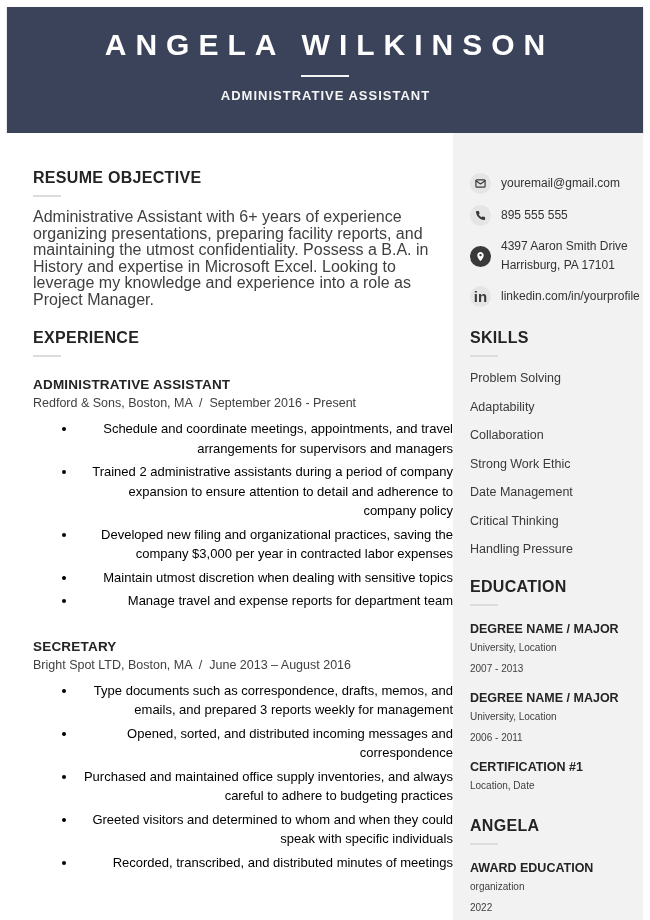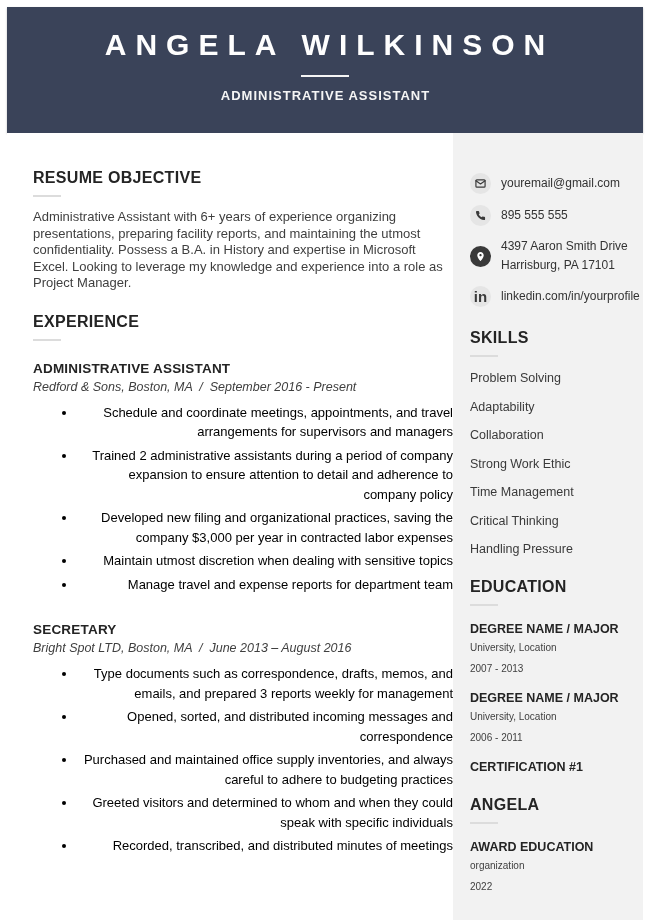--- a/index.html
+++ b/index.html
@@ -22,27 +22,27 @@
   
   .content { display:flex; height:897px; margin:0 7px; }
   .col-left { width:446px; background:#ffffff; padding:36px 8px 0 26px; }
   .col-right { width:190px; background:#f2f2f2; padding:40px 10px 0 17px; }
 
   
   .section-heading { font-size:16px; font-weight:bold; color:#242424; letter-spacing:.3px; }
   .heading-rule { width:28px; height:2px; background:#dcdcdc; margin-top:8px; }
 
   
-  .objective-text { margin-top:12px; font-size:13px; line-height:16.5px; color:#3f3f3f; width:410px; }
+  .objective-text { margin-top:12px; font-size:16px; line-height:16.5px; color:#3f3f3f; width:410px; }
 
   
   .experience-section { margin-top:21px; }
   .job { margin-top:20px; }
   .job-title { font-size:13.5px; font-weight:bold; color:#242424; letter-spacing:.2px; }
-  .job-meta { margin-top:4px; font-size:12.5px; font-style:italic; color:#3f3f3f; white-space:pre-wrap; }
+  .job-meta { margin-top:4px; font-size:12.5px; color:#3f3f3f; white-space:pre-wrap; }
   .job-bullets { margin-top:9px; padding-left:44px; width:420px; }
   .job-bullets li { font-size:13px; line-height:19.5px; margin-bottom:4px; color:#000000;text-align:right; }
   .job.second { margin-top:28px; }
 
   
   .contact-item { display:flex; align-items:center; margin-bottom:11px; }
   .contact-icon {
     width:21px; height:21px; min-width:21px; border-radius:50%; background:#e5e5e5;
     display:flex; align-items:center; justify-content:center; margin-right:10px;
   }
@@ -157,21 +157,21 @@
       </div>
 
       <div class="sidebar-section">
         <div class="section-heading">SKILLS</div>
         <div class="heading-rule"></div>
         <div class="skill-list">
           <div class="skill-item">Problem Solving</div>
           <div class="skill-item">Adaptability</div>
           <div class="skill-item">Collaboration</div>
           <div class="skill-item">Strong Work Ethic</div>
-          <div class="skill-item">Time Management</div>
+          <div class="skill-item">Date Management</div>
           <div class="skill-item">Critical Thinking</div>
           <div class="skill-item">Handling Pressure</div>
         </div>
       </div>
 
       <div class="sidebar-section">
         <div class="section-heading">EDUCATION</div>
         <div class="heading-rule"></div>
 
         <div class="edu-entry first">
@@ -181,20 +181,21 @@
         </div>
 
         <div class="edu-entry">
           <div class="edu-title">DEGREE NAME / MAJOR</div>
           <div class="edu-line">University, Location</div>
           <div class="edu-line">2006 - 2011</div>
         </div>
 
         <div class="edu-entry">
           <div class="edu-title">CERTIFICATION #1</div>
+          <div class="edu-line">Location, Date</div>
         </div>
       </div>
 
       <div class="sidebar-section">
         <div class="section-heading">ANGELA</div>
         <div class="heading-rule"></div>
 
         <div class="edu-entry first">
           <div class="edu-title">AWARD EDUCATION</div>
           <div class="edu-line">organization</div>

